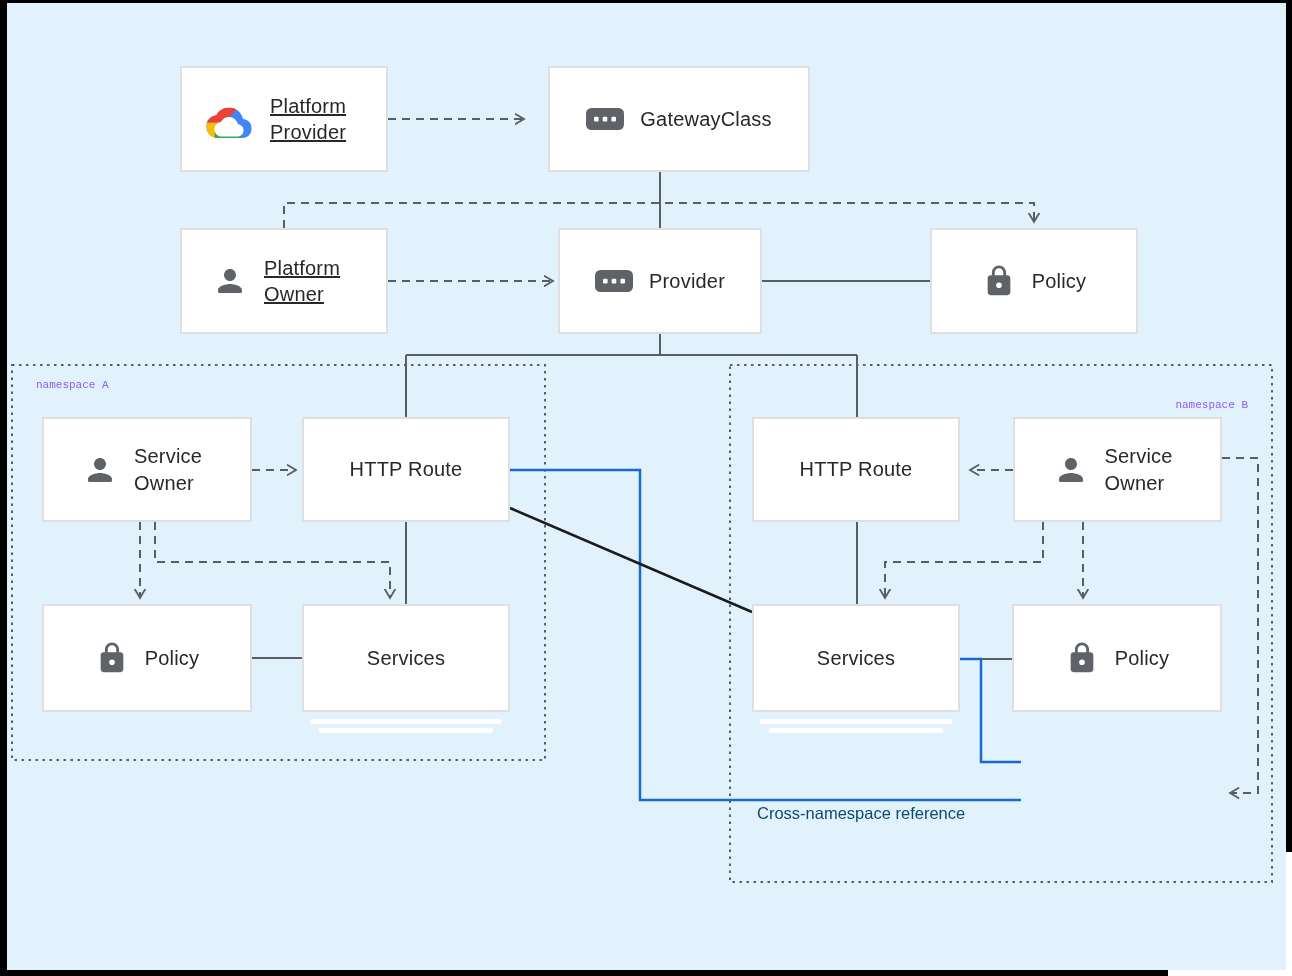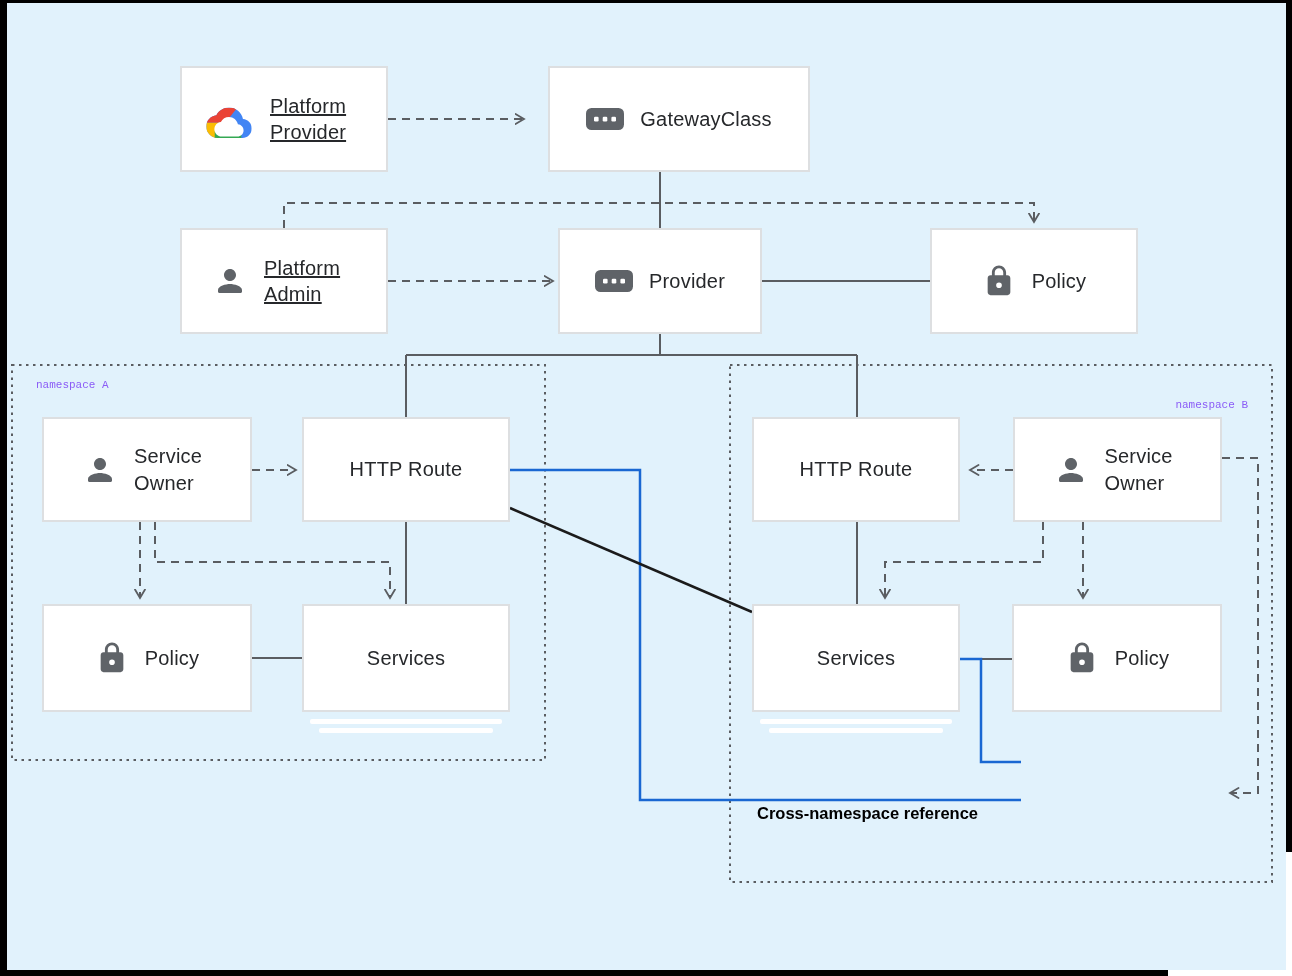--- a/index.html
+++ b/index.html
@@ -15,21 +15,21 @@
   .node{position:absolute;background:#fff;border:2px solid #DDDFE1;box-sizing:border-box;
         display:flex;align-items:center;justify-content:center;gap:16px;
         color:#26282b;font-size:20px;letter-spacing:.2px;}
   .lbl{line-height:1.32;}
   .lbl.w92{width:92px;text-decoration:underline;}
   .lbl.w78{width:78px;}
   .icon{display:flex;align-items:center;justify-content:center;flex:0 0 auto;}
   .ns-label{position:absolute;font-size:11px;color:#8b5cf6;font-family:Liberation Mono, monospace;}
   #ns-b-label{text-align:right;}
   .stackbar{position:absolute;background:#fff;height:5px;border-radius:2px;}
-  #xns-label{position:absolute;color:#000000;font-size:16.5px;font-weight:bold;}
+  #xns-label{position:absolute;color:#0c4a6e;font-size:16.5px;}
 </style>
 </head>
 <body>
 
 <div id="stage">
   <div id="canvas"></div>
 
   <svg class="wires" viewBox="0 0 1292 976">
     <defs>
       <marker id="arr" markerUnits="userSpaceOnUse" markerWidth="14" markerHeight="14" refX="9.5" refY="6" orient="auto">
@@ -105,21 +105,21 @@
     </span>
     <span class="lbl">GatewayClass</span>
   </div>
 
   <div class="node" style="left:180px;top:228px;width:208px;height:106px;">
     <span class="icon">
       <svg width="36" height="36" viewBox="0 0 24 24" fill="#5F6368">
         <path d="M12 12c2.21 0 4-1.79 4-4s-1.79-4-4-4-4 1.79-4 4 1.79 4 4 4zm0 2c-2.67 0-8 1.34-8 4v1.2c0 .44.36.8.8.8h14.4c.44 0 .8-.36.8-.8V18c0-2.66-5.33-4-8-4z"></path>
       </svg>
     </span>
-    <span class="lbl w92">Platform Admin</span>
+    <span class="lbl w92">Platform Owner</span>
   </div>
 
   <div class="node" style="left:558px;top:228px;width:204px;height:106px;">
     <span class="icon">
       <svg width="38" height="22" viewBox="0 0 38 22">
         <rect width="38" height="22" rx="5.5" fill="#5F6368"></rect>
         <rect x="8" y="8.8" width="4.6" height="4.6" rx="1.2" fill="#fff"></rect>
         <rect x="16.7" y="8.8" width="4.6" height="4.6" rx="1.2" fill="#fff"></rect>
         <rect x="25.4" y="8.8" width="4.6" height="4.6" rx="1.2" fill="#fff"></rect>
       </svg>

